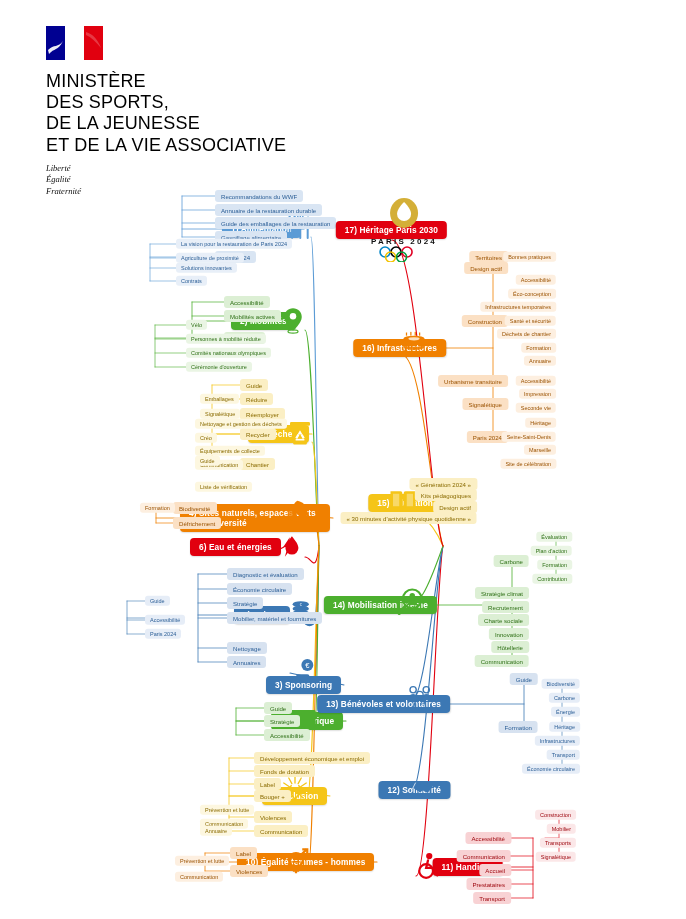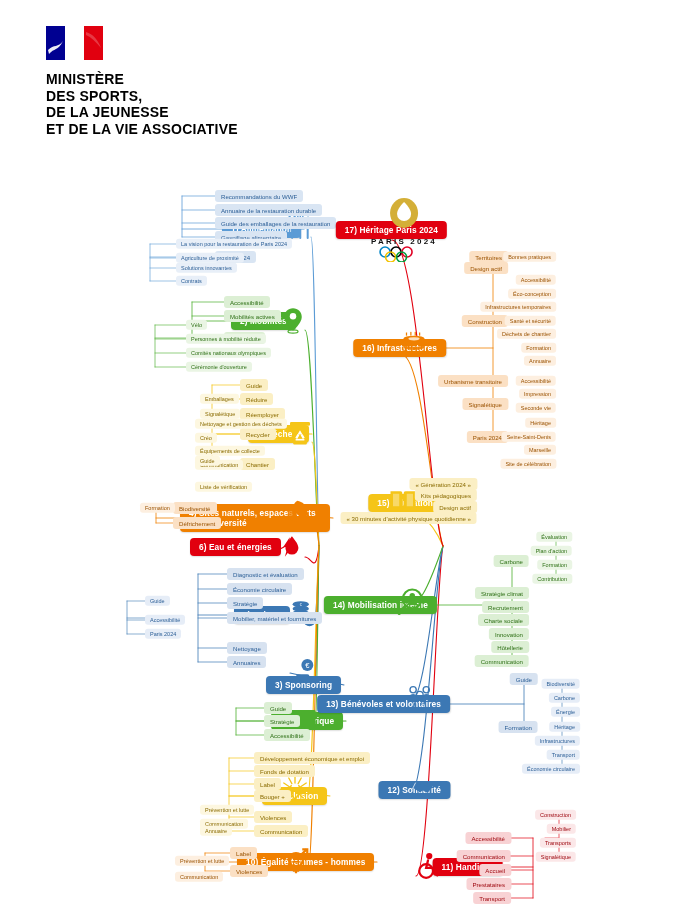--- a/index.html
+++ b/index.html
@@ -8,21 +8,21 @@
     width: 686px; height: 919px;
     background: #ffffff;
     font-family: "Liberation Sans", sans-serif;
     position: relative;
     overflow: hidden;
     color: #222;
   }
   
   #header { position:absolute; left:46px; top:24px; width:300px; }
   .flag { width:60px; height:40px; display:block; }
-  .min-title { font-size:14px; font-weight:bold; line-height:1.18; letter-spacing:.2px;
+  .min-title { font-size:18px; font-weight:normal; line-height:1.18; letter-spacing:.2px;
                color:#000; margin-top:7px; white-space:pre-line; }
   .devise { font-family:"Liberation Serif", serif; font-style:italic; font-size:8.5px;
             line-height:1.35; color:#111; margin-top:7px; white-space:pre-line; }
 
   
   #map { position:absolute; left:0; top:0; width:686px; height:919px; }
   #links { position:absolute; left:0; top:0; width:686px; height:919px; pointer-events:none; }
 
   
   .node { position:absolute; transform:translateY(-50%); white-space:nowrap; }
@@ -56,20 +56,23 @@
     <rect x="0" y="2" width="19" height="34" fill="#000091"></rect>
     <rect x="19" y="2" width="19" height="34" fill="#ffffff"></rect>
     <rect x="38" y="2" width="19" height="34" fill="#E1000F"></rect>
     <path d="M2 26 C8 20 12 24 17 17 C12 27 8 24 3 30 Z" fill="#ffffff" opacity=".92"></path>
     <path d="M40 8 C47 10 52 16 55 24 C50 18 45 13 40 11 Z" fill="#ffffff" opacity=".22"></path>
   </svg>
   <div class="min-title">MINISTÈRE
 DES SPORTS,
 DE LA JEUNESSE
 ET DE LA VIE ASSOCIATIVE</div>
+  <div class="devise">Liberté
+Égalité
+Fraternité</div>
 </div>
 
 <div id="map">
   <svg id="links">
       <path d="M286 229 L304 229" stroke="#5B9BD5" stroke-width="1.1" fill="none" stroke-linecap="round"></path>
       <path d="M311 237 C 315 237, 317 516, 319 546" stroke="#5B9BD5" stroke-width="1.1" fill="none" stroke-linecap="round"></path>
       <path d="M182 196 L182 237" stroke="#5B9BD5" stroke-width="0.8" fill="none" stroke-linecap="round"></path>
       <path d="M182 196 L218 196" stroke="#5B9BD5" stroke-width="0.7" fill="none" stroke-linecap="round"></path>
       <path d="M182 210 L218 210" stroke="#5B9BD5" stroke-width="0.7" fill="none" stroke-linecap="round"></path>
       <path d="M182 223 L218 223" stroke="#5B9BD5" stroke-width="0.7" fill="none" stroke-linecap="round"></path>
@@ -460,21 +463,21 @@
     <div class="node lvl3 rt" style="left: 556px; top: 334px; background: rgb(253, 239, 224); color: rgb(154, 82, 0);">Déchets de chantier</div>
     <div class="node lvl3 rt" style="left: 556px; top: 348px; background: rgb(253, 239, 224); color: rgb(154, 82, 0);">Formation</div>
     <div class="node lvl3 rt" style="left: 556px; top: 361px; background: rgb(253, 239, 224); color: rgb(154, 82, 0);">Annuaire</div>
     <div class="node lvl3 rt" style="left: 556px; top: 381px; background: rgb(253, 239, 224); color: rgb(154, 82, 0);">Accessibilité</div>
     <div class="node lvl3 rt" style="left: 556px; top: 394px; background: rgb(253, 239, 224); color: rgb(154, 82, 0);">Impression</div>
     <div class="node lvl3 rt" style="left: 556px; top: 408px; background: rgb(253, 239, 224); color: rgb(154, 82, 0);">Seconde vie</div>
     <div class="node lvl3 rt" style="left: 556px; top: 423px; background: rgb(253, 239, 224); color: rgb(154, 82, 0);">Héritage</div>
     <div class="node lvl3 rt" style="left: 556px; top: 437px; background: rgb(253, 239, 224); color: rgb(154, 82, 0);">Seine-Saint-Denis</div>
     <div class="node lvl3 rt" style="left: 556px; top: 450px; background: rgb(253, 239, 224); color: rgb(154, 82, 0);">Marseille</div>
     <div class="node lvl3 rt" style="left: 556px; top: 464px; background: rgb(253, 239, 224); color: rgb(154, 82, 0);">Site de célébration</div>
-    <div class="node main rt" style="left: 447px; top: 230px; background: rgb(225, 0, 15); color: rgb(255, 255, 255);">17) Héritage Paris 2024</div>
+    <div class="node main rt" style="left: 447px; top: 230px; background: rgb(225, 0, 15); color: rgb(255, 255, 255);">17) Héritage Paris 2030</div>
     <div class="icon" style="left: 404px; top: 232px;"></div>
     <div class="brand" style="left: 404px; top: 232px;"><svg width="44" height="34" viewBox="0 0 44 34">
     <ellipse cx="22" cy="15" rx="14" ry="15" fill="#D4AF37"></ellipse>
     <path d="M22 4 c5 5 7 9 7 12 a7 7 0 0 1 -14 0 c0-3 2-7 7-12z" fill="#fff"></path>
     <path d="M14 30 a12 10 0 0 0 16 0 z" fill="#fff" opacity=".0"></path>
   </svg>
   <div class="p24txt">PARIS 2024</div>
   <svg width="54" height="16" viewBox="0 0 54 16">
     <g fill="none" stroke-width="1.6">
       <circle cx="8" cy="6" r="5" stroke="#0085C7"></circle>

